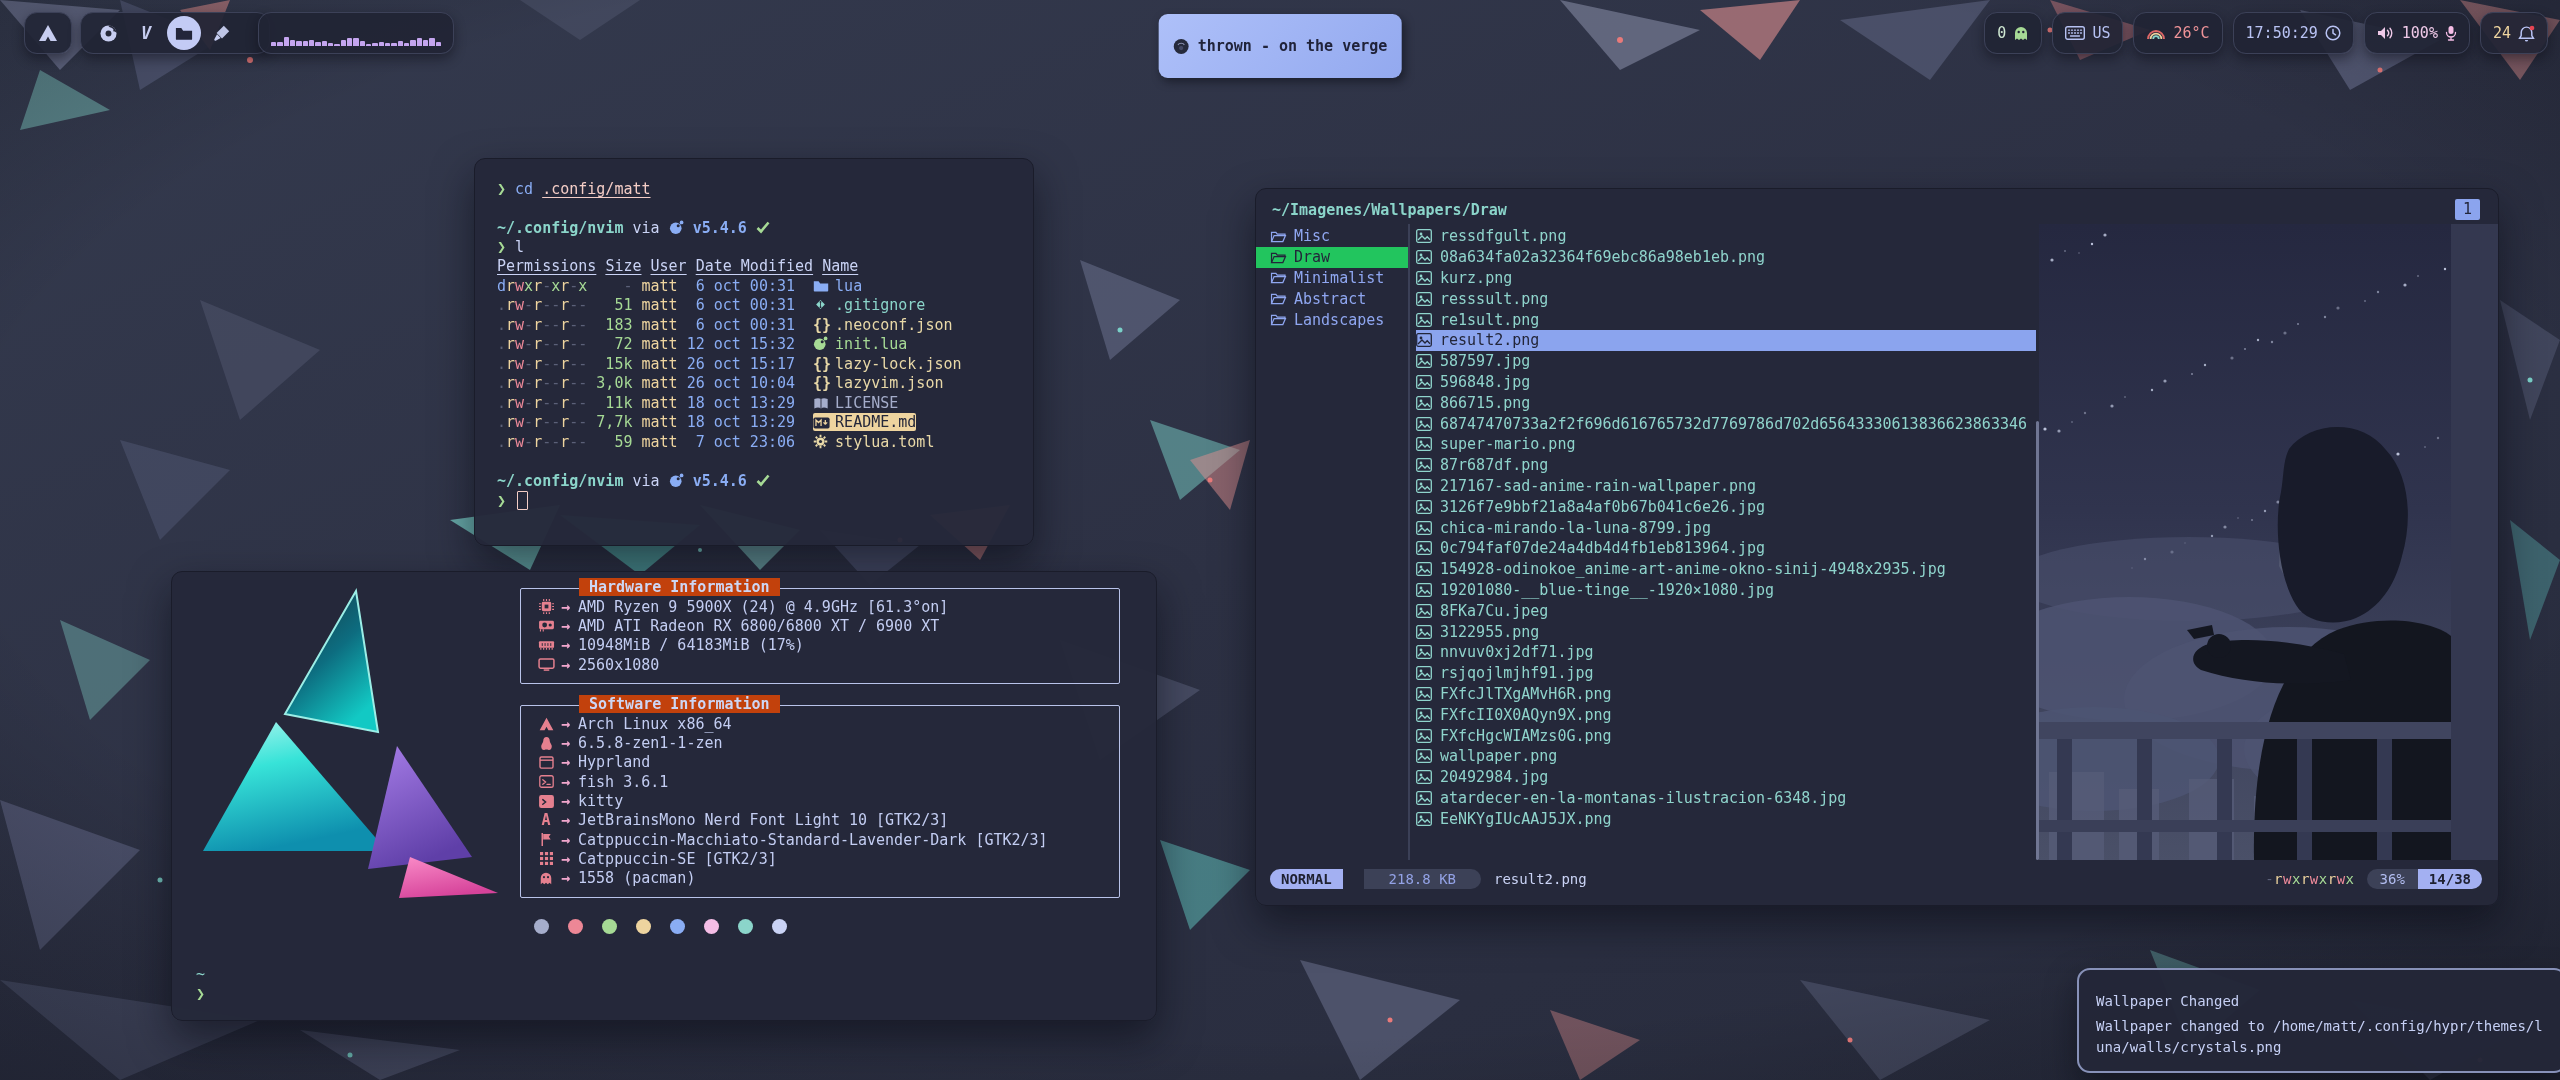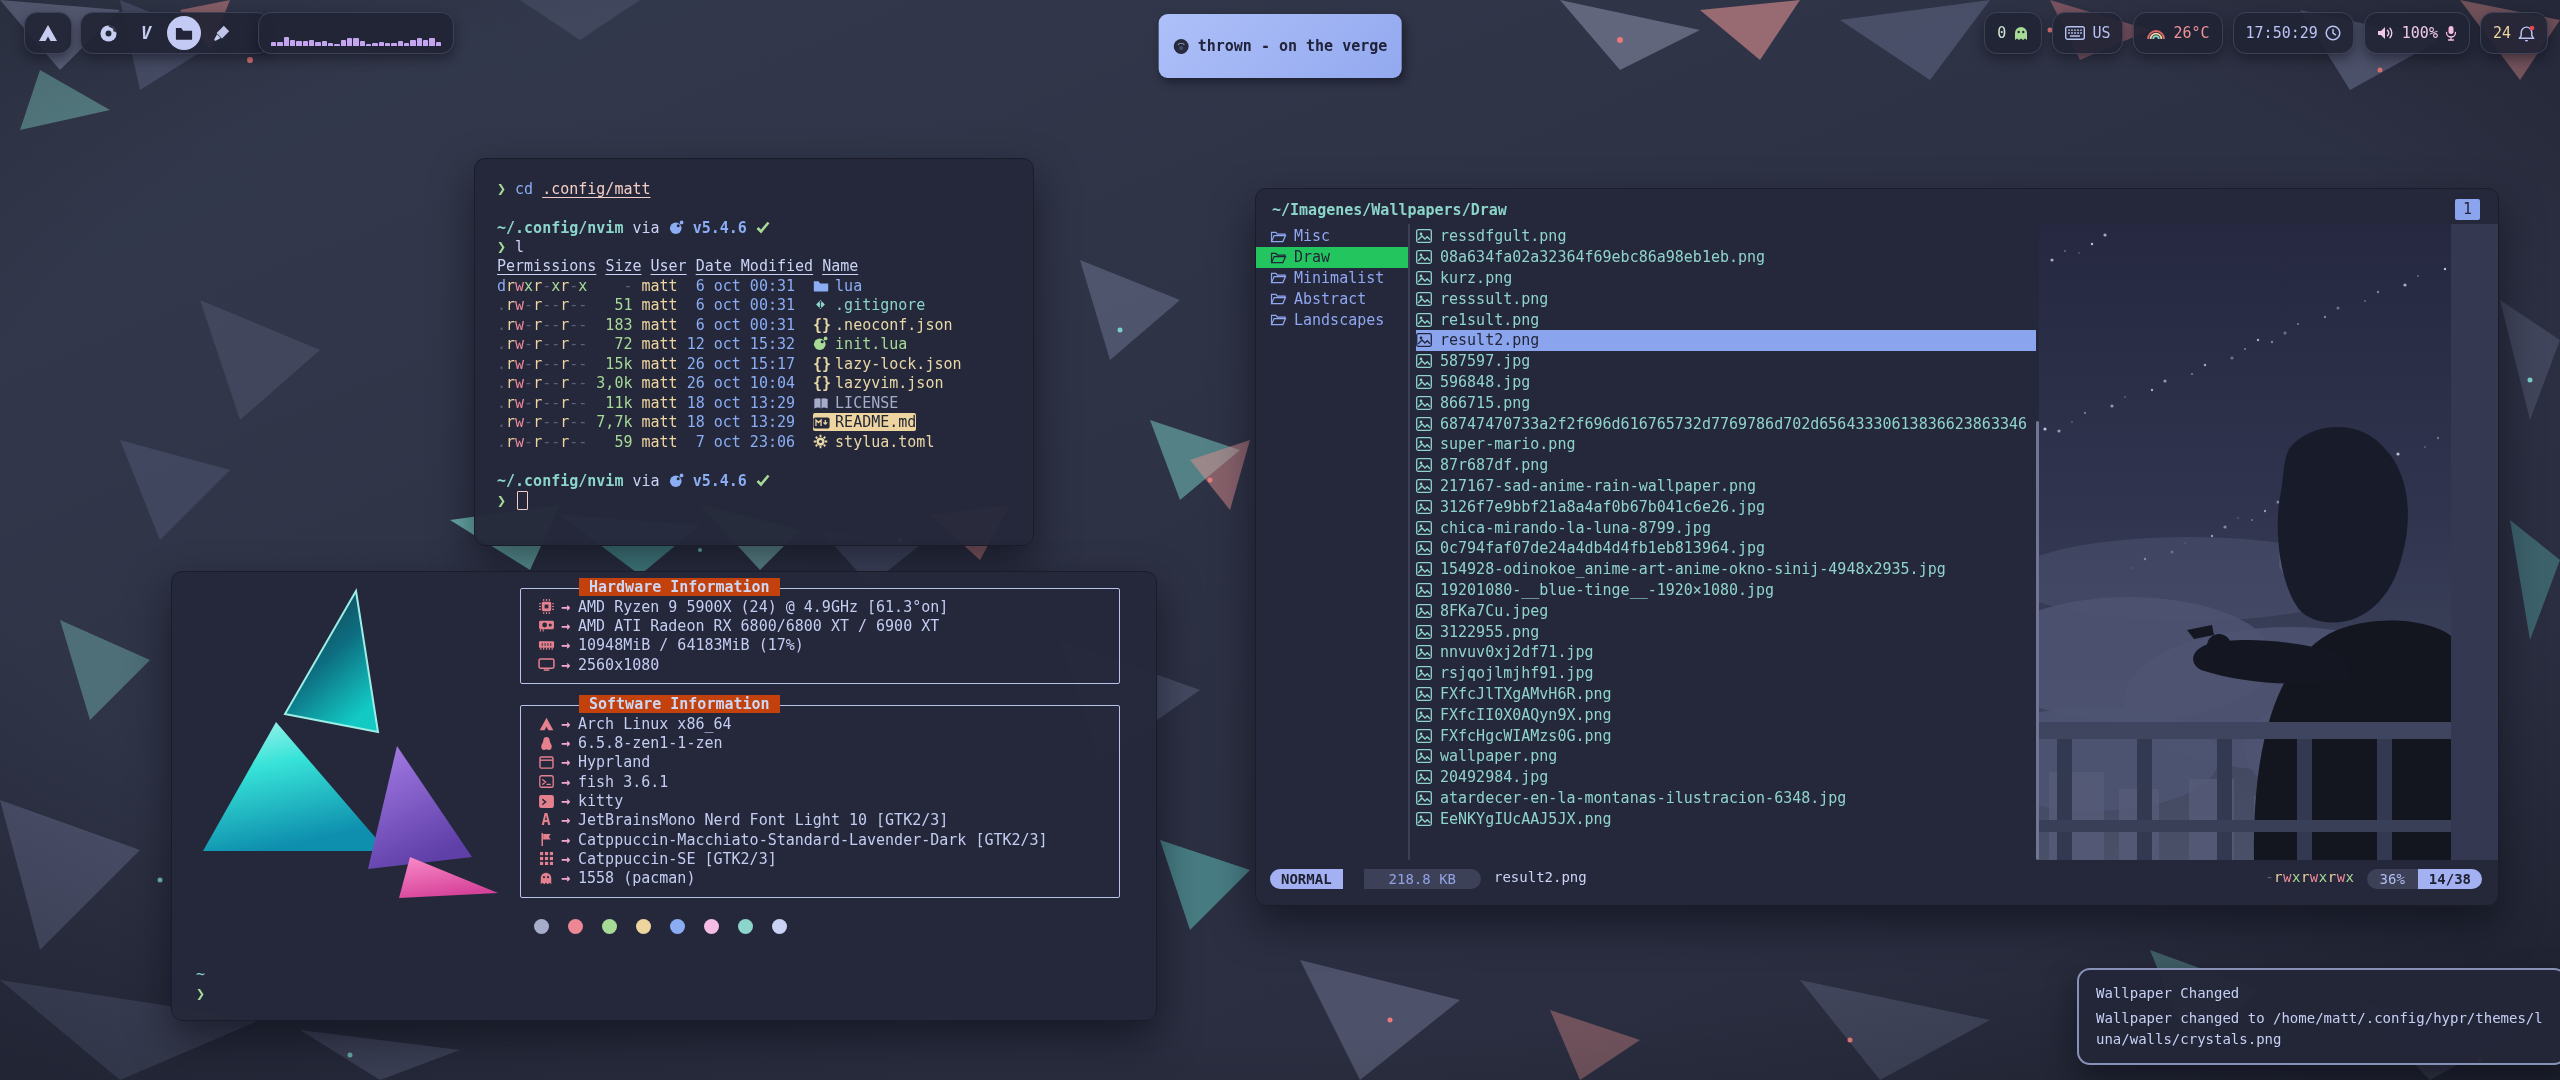--- a/index.html
+++ b/index.html
@@ -70,32 +70,32 @@
   .sb-item.sel{background:#22c55e;color:#23263a;}
   .vdiv{width:2px;background:#3b4057;}
   .flist{width:620px;padding:2px 0 0 6px;overflow:hidden;position:relative;}
   .fm-row{display:flex;align-items:center;height:20.8px;color:#8fd4cc;white-space:pre;overflow:hidden;}
   .fm-row .fi{display:inline-flex;width:24px;color:inherit;flex:none;}
   .fm-row.sel{background:#8ba4ee;color:#23263a;}
   .scrollcol{width:3px;position:relative;background:transparent;}
   .thumb{position:absolute;right:0;width:3px;top:31%;height:69%;background:#707693;border-radius:2px;}
   .preview{flex:1;background:#343850;position:relative;overflow:hidden;}
   .fm-status{display:flex;justify-content:space-between;align-items:center;height:26px;margin:6px 16px 0 14px;font-size:14px;}
-  .st-left,.st-right{display:flex;}
+  .st-left,.st-right{display:flex;align-items:center;}
   .seg-l{background:#a3b0f2;color:#1e2030;font-weight:bold;padding:2px 11px;border-radius:10px 0 0 10px;}
   .seg-r{background:#3c4157;color:#93a2e6;padding:2px 25px;border-radius:0 10px 10px 0;margin-left:21px;}
   .st-file{margin-left:13px;color:#cad3f5;}
   .st-perms{margin-right:12px;letter-spacing:.5px;}
   .seg2-l{background:#3c4157;color:#b2bdf0;padding:2px 13px;border-radius:10px 0 0 10px;}
   .seg2-r{background:#a3b0f2;color:#1e2030;font-weight:bold;padding:2px 11px;border-radius:0 10px 10px 0;}
   
   .notif{position:absolute;left:2077px;top:968px;width:490px;box-sizing:border-box;background:rgba(35,38,56,.97);
     border:2px solid #8791b8;border-radius:13px;padding:13px 17px;color:#c6d0f5;font-size:14px;line-height:21px;
     box-shadow:0 14px 30px rgba(8,10,18,.5);}
-  .notif .nt{margin-bottom:4px;}
+  .notif .nt{margin-bottom:4px;margin-top:8px;}
   .notif .nb{word-break:break-all;}
 </style>
 </head>
 <body>
 
 <svg class="wall" width="2560" height="1080" viewBox="0 0 2560 1080" preserveAspectRatio="none">
   <defs>
     <linearGradient id="bg" x1="0" y1="0" x2="1" y2="1">
       <stop offset="0" stop-color="#343a4e"></stop>
         <stop offset=".5" stop-color="#2d3144"></stop>

